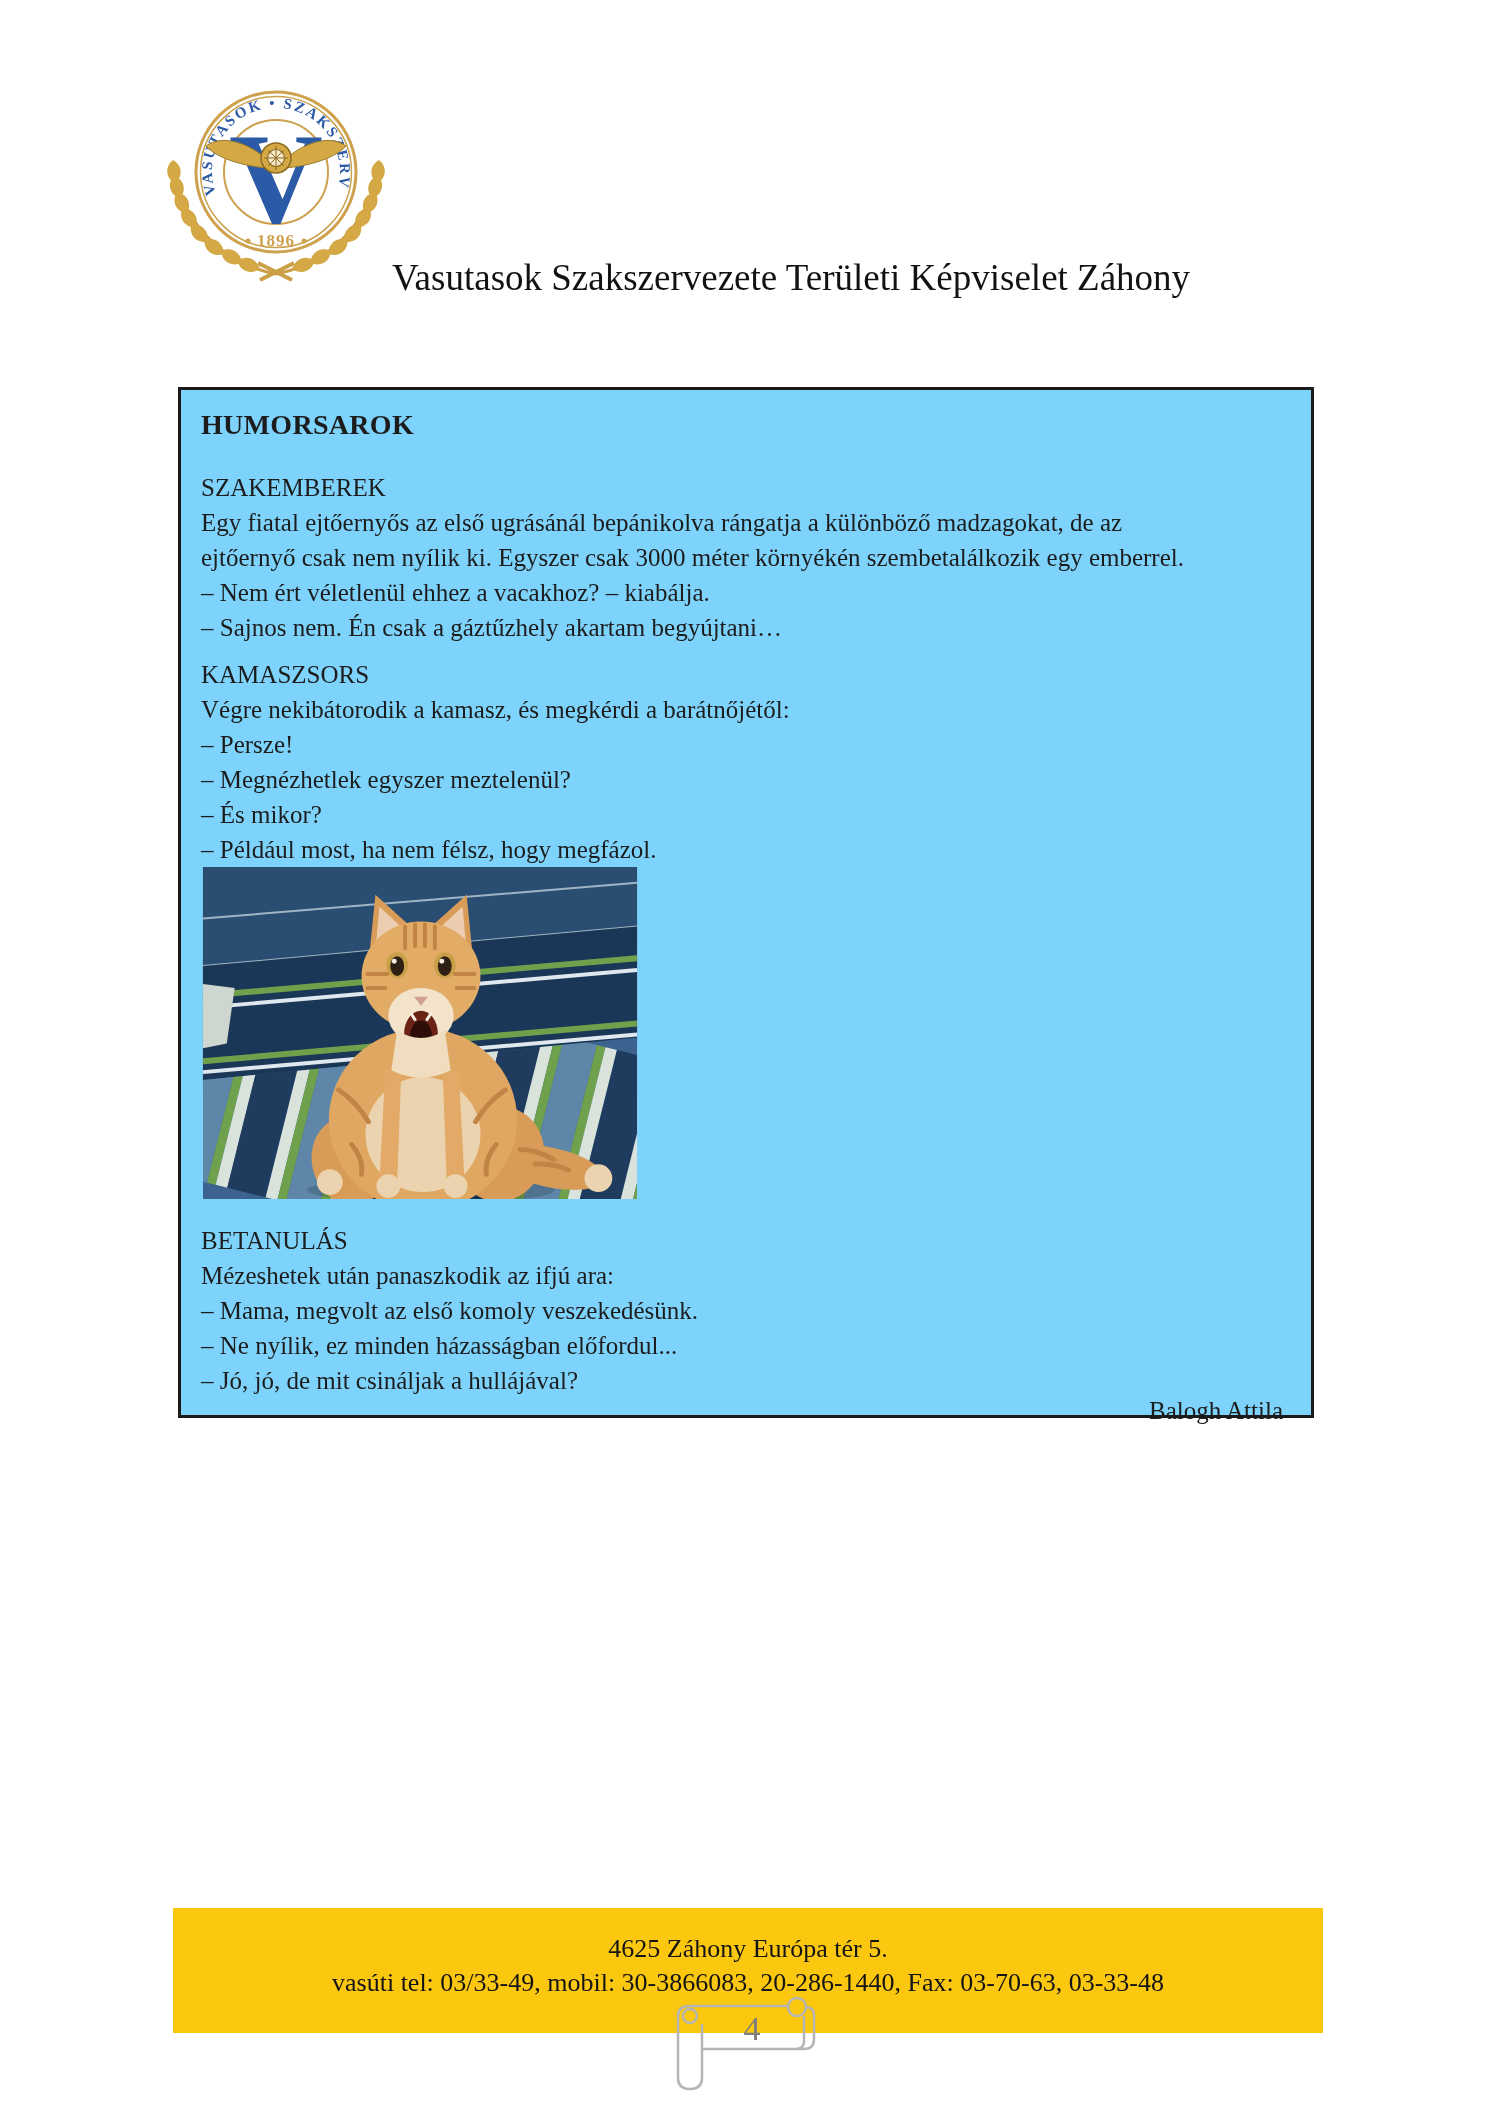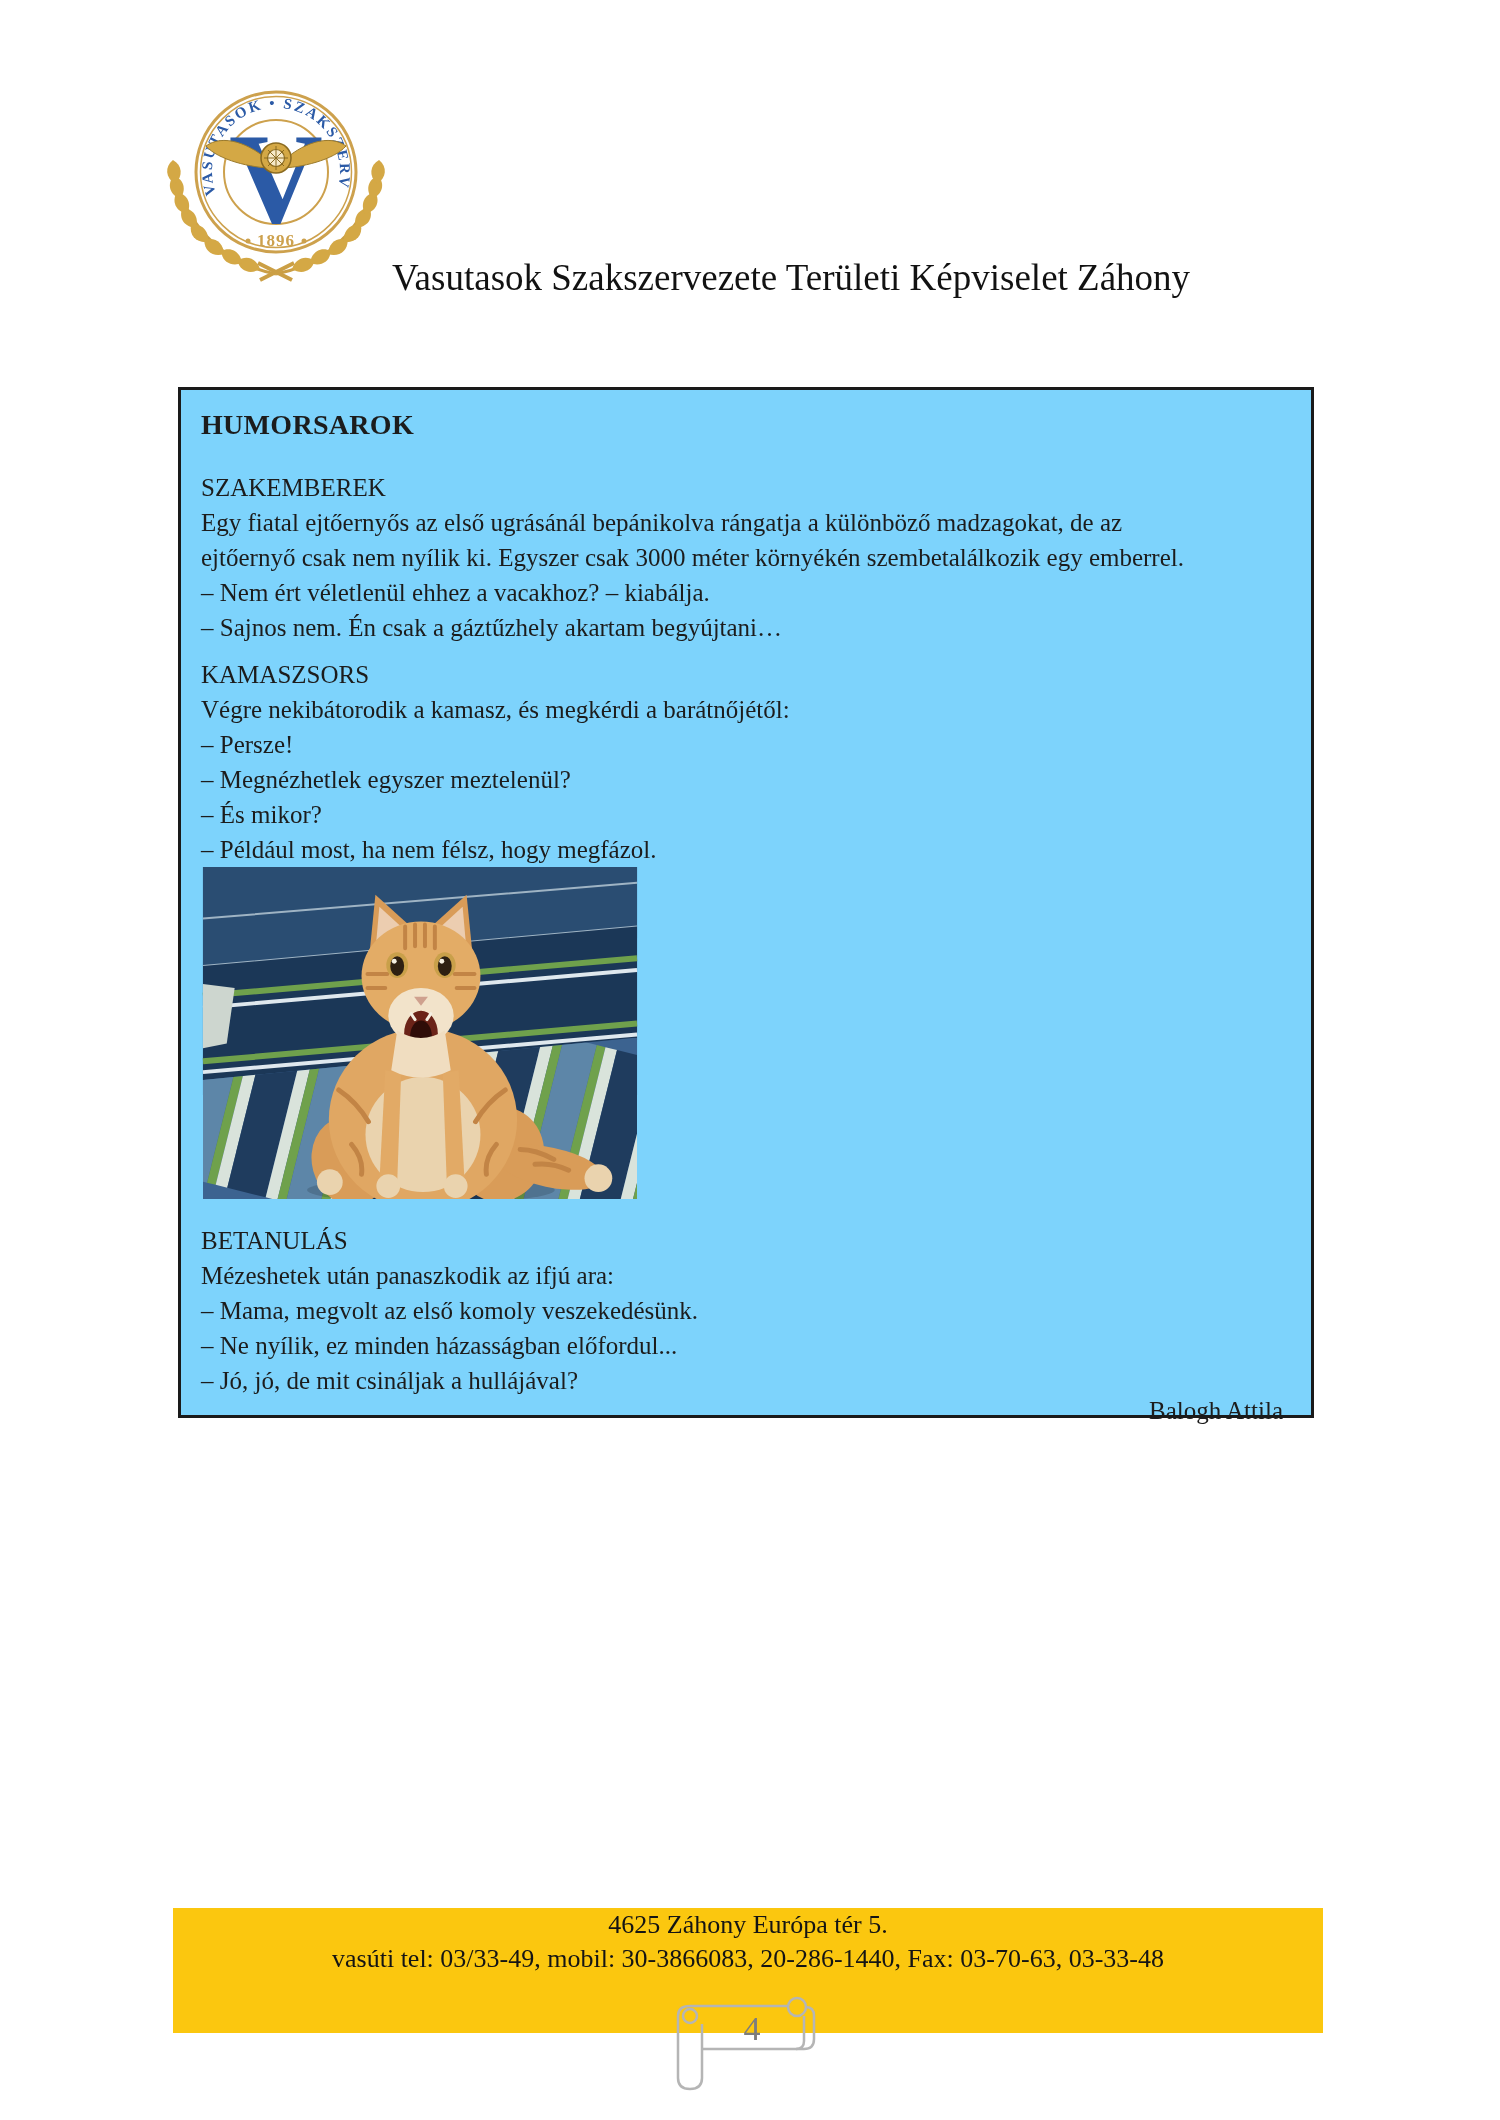--- a/index.html
+++ b/index.html
@@ -28,21 +28,21 @@
   .mt-s1 { margin-top:28px; }
   .mt-s2 { margin-top:12px; }
   .mt-s3 { margin-top:24px; }
   .joke-line { line-height:35px; }
   .cat-photo { display:block; width:438px; height:332px; }
   .signature { text-align:right; line-height:26px; padding-right:2px; }
 
   
   .page-footer {
     position:absolute; left:173px; top:1908px; width:1150px; height:125px;
-    background:#FBC70F; text-align:center; padding-top:0;
+    background:#FBC70F; text-align:center; padding-top:24px;
     font-size:26px; line-height:34px; color:#141414;
   }
   .footer-line { line-height:34px; }
   .pre { white-space:pre; }
   .email-link { color:#2626AE; text-decoration:underline; cursor:pointer; }
 
   
   .scroll-banner { position:absolute; left:676px; top:1994px; width:148px; height:100px; }
 </style>
 </head>

